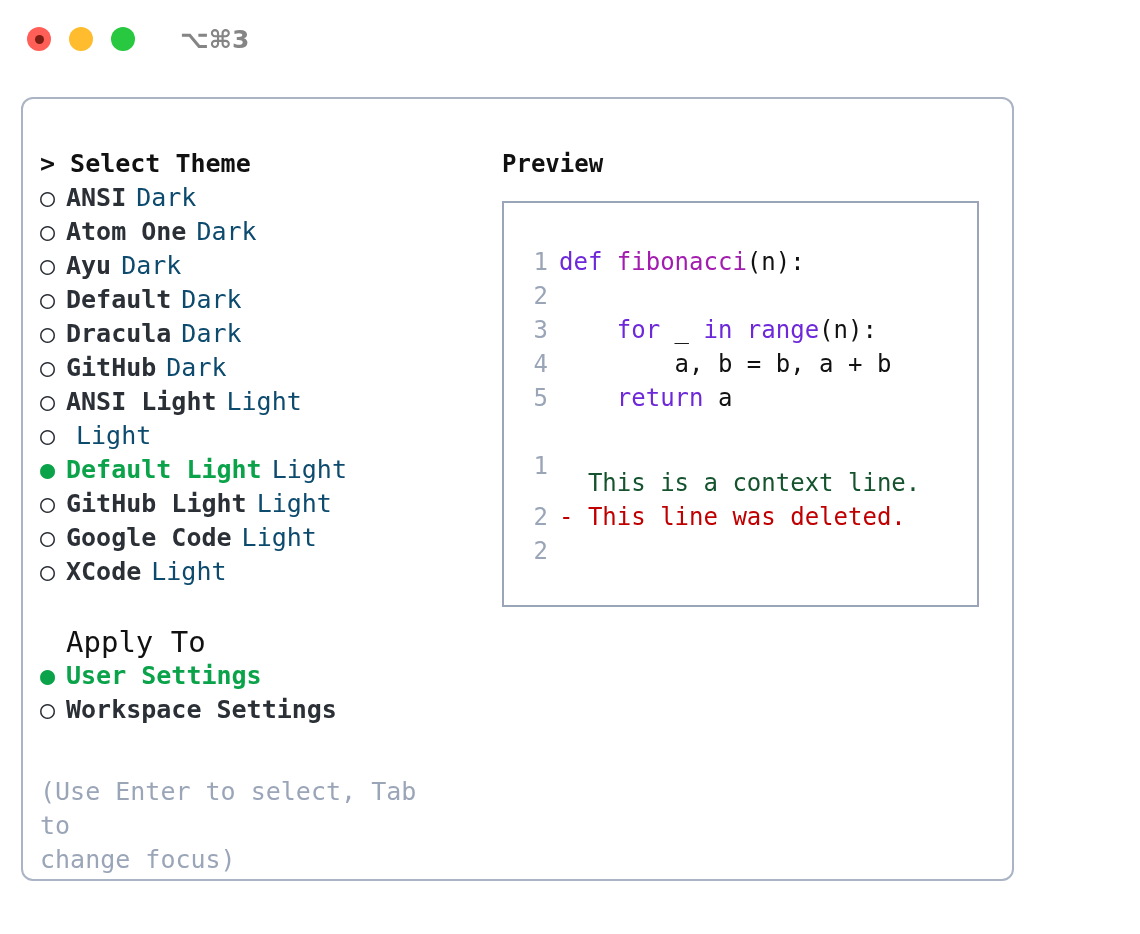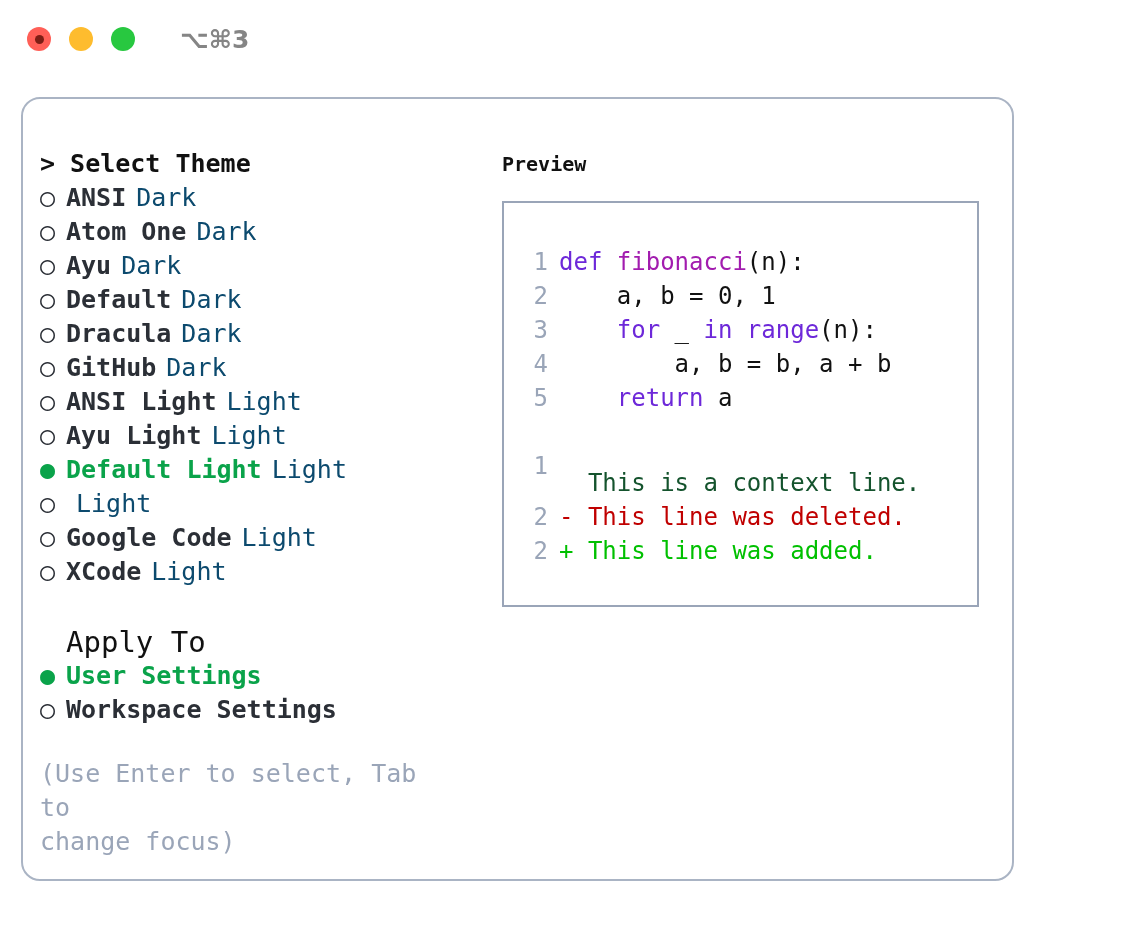--- a/index.html
+++ b/index.html
@@ -64,21 +64,21 @@
     letter-spacing: 0px;
     font-family: "DejaVu Sans", "Liberation Sans", sans-serif;
   }
 
   
   #panel {
     position: absolute;
     left: 21px; top: 97px;
     width: 993px; height: 784px;
     border: 2px solid #aab4c4;
-    border-radius: 19px;
+    border-radius: 12px;
     background: #ffffff;
   }
 
   
   #theme-column {
     position: absolute;
     left: 17px; top: 48px;
     width: 440px;
   }
 
@@ -120,37 +120,37 @@
 
   .apply-header {
     font-size: 29px;
     color: #111111;
     line-height: 34px;
     padding-left: 26px;
     white-space: pre;
   }
 
   #hint-text {
-    margin-top: 30px;
+    margin-top: 48px;
     font-size: 25px;
     line-height: 34px;
     color: #9aa5b8;
     width: 400px;
     white-space: pre-wrap;
   }
 
   
   #preview-column {
     position: absolute;
     left: 479px; top: 48px;
     width: 490px;
   }
 
   #preview-title {
-    font-size: 20px;
+    font-size: 24px;
     font-weight: 700;
     color: #111111;
     line-height: 34px;
     margin-bottom: 20px;
     white-space: pre;
   }
 
   #preview-box {
     width: 477px;
     height: 406px;
@@ -209,23 +209,23 @@
       <div class="section-header">&gt; Select Theme</div>
 
       <div id="theme-list">
           <div class="opt-row"><span class="opt-marker off">○</span><span class="opt-label">ANSI</span><span class="opt-suffix">Dark</span></div>
           <div class="opt-row"><span class="opt-marker off">○</span><span class="opt-label">Atom One</span><span class="opt-suffix">Dark</span></div>
           <div class="opt-row"><span class="opt-marker off">○</span><span class="opt-label">Ayu</span><span class="opt-suffix">Dark</span></div>
           <div class="opt-row"><span class="opt-marker off">○</span><span class="opt-label">Default</span><span class="opt-suffix">Dark</span></div>
           <div class="opt-row"><span class="opt-marker off">○</span><span class="opt-label">Dracula</span><span class="opt-suffix">Dark</span></div>
           <div class="opt-row"><span class="opt-marker off">○</span><span class="opt-label">GitHub</span><span class="opt-suffix">Dark</span></div>
           <div class="opt-row"><span class="opt-marker off">○</span><span class="opt-label">ANSI Light</span><span class="opt-suffix">Light</span></div>
-          <div class="opt-row"><span class="opt-marker off">○</span><span class="opt-label">Ayu Light</span><span class="opt-suffix">Light</span></div>
+          <div class="opt-row"><span class="opt-marker off">○</span><span class="opt-suffix">Light</span></div>
           <div class="opt-row selected"><span class="opt-marker on">●</span><span class="opt-label">Default Light</span><span class="opt-suffix">Light</span></div>
-          <div class="opt-row"><span class="opt-marker off">○</span><span class="opt-suffix">Light</span></div>
+          <div class="opt-row"><span class="opt-marker off">○</span><span class="opt-label">GitHub Light</span><span class="opt-suffix">Light</span></div>
           <div class="opt-row"><span class="opt-marker off">○</span><span class="opt-label">Google Code</span><span class="opt-suffix">Light</span></div>
           <div class="opt-row"><span class="opt-marker off">○</span><span class="opt-label">XCode</span><span class="opt-suffix">Light</span></div>
         </div>
 
       <div id="apply-block">
         <div class="apply-header">Apply To</div>
         <div id="apply-list">
             <div class="opt-row selected"><span class="opt-marker on">●</span><span class="opt-label">User Settings</span></div>
             <div class="opt-row"><span class="opt-marker off">○</span><span class="opt-label">Workspace Settings</span></div>
           </div>
@@ -234,28 +234,28 @@
       <div id="hint-text">(Use Enter to select, Tab to
 change focus)</div>
     </div>
 
     <div id="preview-column">
       <div id="preview-title">Preview</div>
 
       <div id="preview-box">
         <div id="code-block">
             <div class="code-line"><span class="ln">1</span><span class="code-text"><span class="tok-kw">def </span><span class="tok-fn">fibonacci</span><span class="tok-plain">(n):</span></span></div>
-            <div class="code-line"><span class="ln">2</span><span class="code-text"><span class="tok-plain">    a, b = 0, 1</span></span></div>
+            <div class="code-line"><span class="ln">2</span></div>
             <div class="code-line"><span class="ln">3</span><span class="code-text"><span class="tok-plain">    </span><span class="tok-kw">for</span><span class="tok-plain"> _ </span><span class="tok-kw">in range</span><span class="tok-plain">(n):</span></span></div>
             <div class="code-line"><span class="ln">4</span><span class="code-text"><span class="tok-plain">        a, b = b, a + b</span></span></div>
             <div class="code-line"><span class="ln">5</span><span class="code-text"><span class="tok-plain">    </span><span class="tok-kw">return</span><span class="tok-plain"> a</span></span></div>
           </div>
         <div class="spacer-line"></div>
         <div id="diff-block">
             <div class="code-line"><span class="ln">1</span><span class="diff-ctx">  This is a context line.</span></div>
             <div class="code-line"><span class="ln">2</span><span class="diff-del">- This line was deleted.</span></div>
-            <div class="code-line"><span class="ln">2</span><span class="diff-add">+ This line was added.</span></div>
+            <div class="code-line"><span class="ln">2</span></div>
           </div>
       </div>
     </div>
 
   </div>
 </div>
 
 </body></html>

